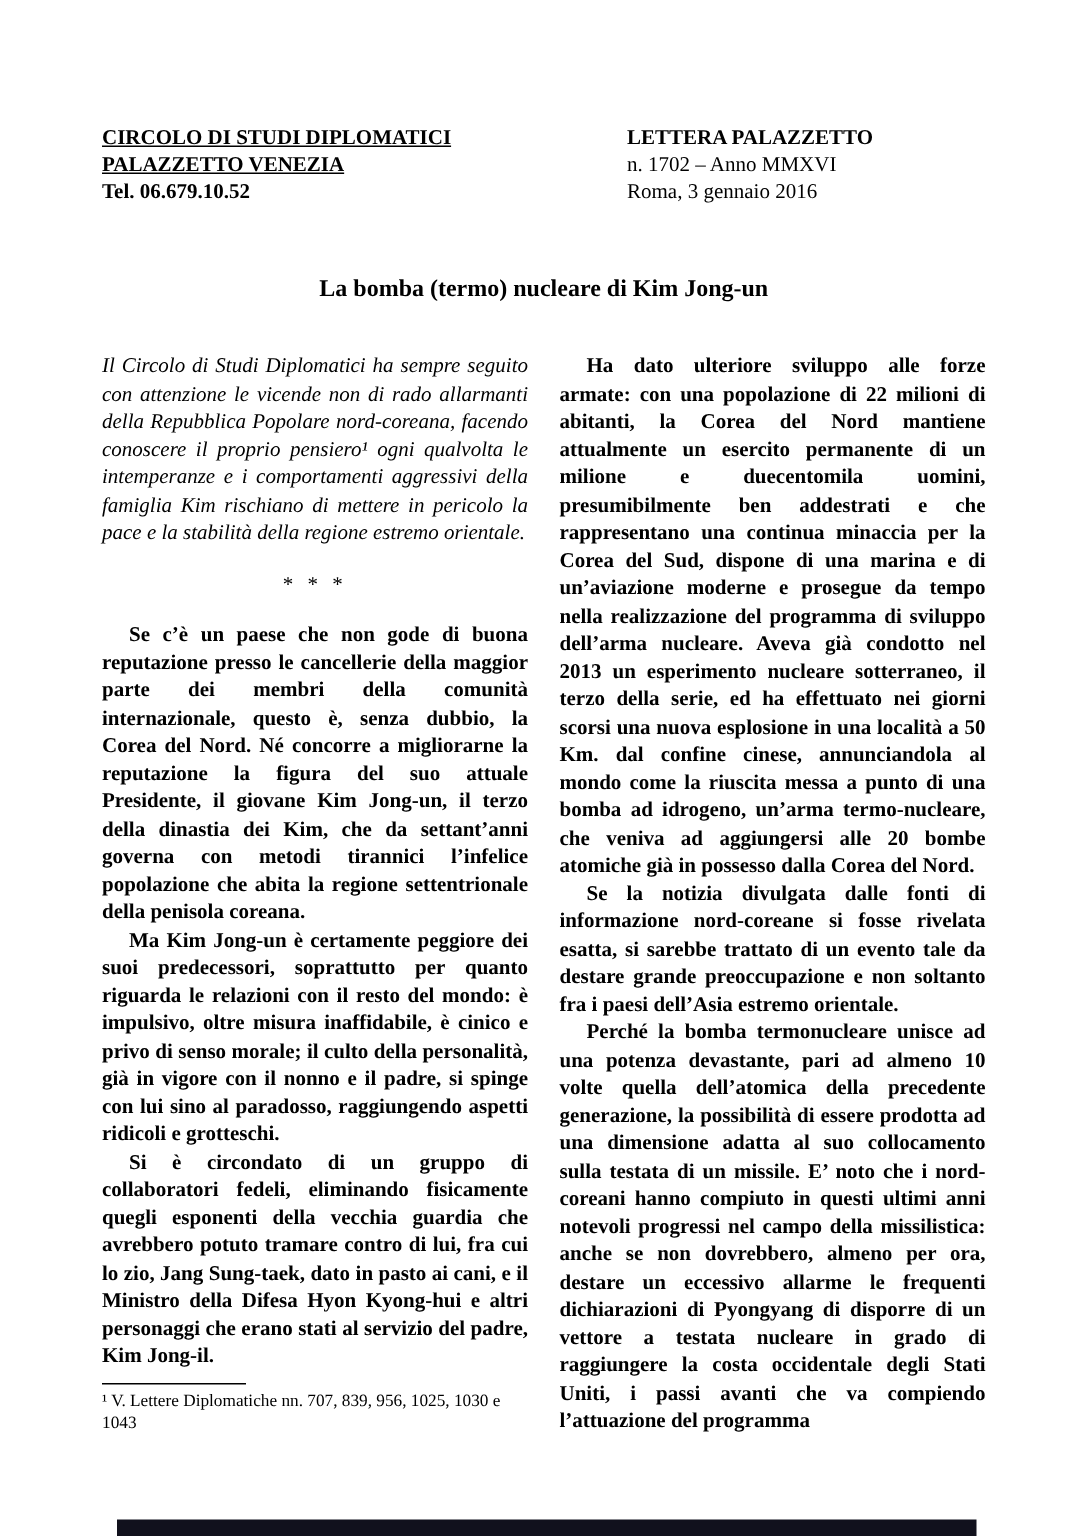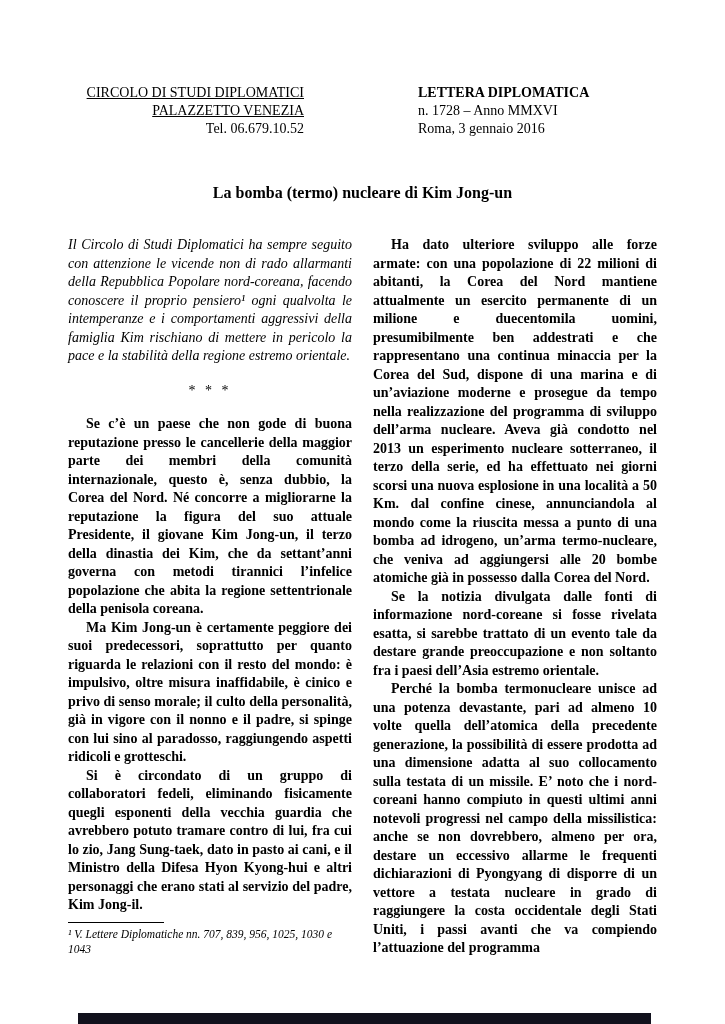--- a/index.html
+++ b/index.html
@@ -20,21 +20,22 @@
     color: #000000;
     overflow: hidden;
   }
   .header {
     display: flex;
     align-items: flex-start;
     line-height: 18px;
   }
   .header-left {
     width: 236px;
-    text-align: right;
+    text-align: left;
+    font-weight: bold;
   }
   .header-left .underlined {
     text-decoration: underline;
   }
   .header-right {
     margin-left: 114px;
     text-align: left;
   }
   .bold { font-weight: bold; }
   .doc-title {
@@ -73,21 +74,20 @@
   .footnote-rule {
     width: 96px;
     height: 0;
     border-top: 1px solid #000000;
     margin-bottom: 4px;
   }
   .footnote-text {
     font-size: 11.5px;
     line-height: 15px;
     text-align: left;
-    font-style: italic;
   }
   .bottom-bar {
     position: absolute;
     left: 78px;
     bottom: 0;
     width: 573px;
     height: 11px;
     background: #11111d;
   }
 </style>
@@ -96,22 +96,22 @@
 
 <div class="page">
 
   <div class="header">
     <div class="header-left">
       <div class="underlined">CIRCOLO DI STUDI DIPLOMATICI</div>
       <div class="underlined">PALAZZETTO  VENEZIA</div>
       <div>Tel. 06.679.10.52</div>
     </div>
     <div class="header-right">
-      <div class="bold">LETTERA DIPLOMATICA</div>
-      <div>n. 1728 – Anno MMXVI</div>
+      <div class="bold">LETTERA PALAZZETTO</div>
+      <div>n. 1702 – Anno MMXVI</div>
       <div>Roma, 3 gennaio 2016</div>
     </div>
   </div>
 
   <h1 class="doc-title">La bomba (termo) nucleare di Kim Jong-un</h1>
 
   <div class="columns">
 
     <div class="col">
       <p class="intro-par">Il Circolo di Studi Diplomatici ha sempre seguito con attenzione le vicende non di rado allarmanti della Repubblica Popolare nord-coreana, facendo conoscere il proprio pensiero¹ ogni qualvolta le intemperanze e i comportamenti aggressivi della famiglia Kim rischiano di mettere in pericolo la pace e la stabilità della regione estremo orientale.</p>

